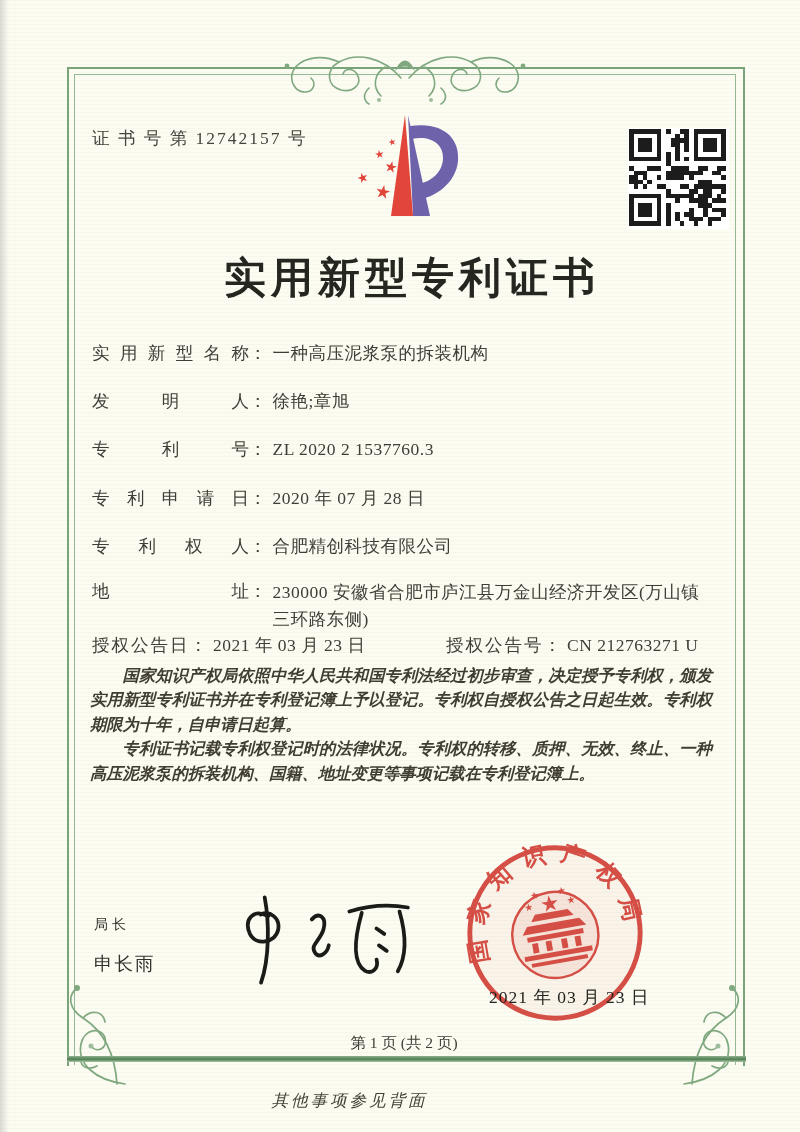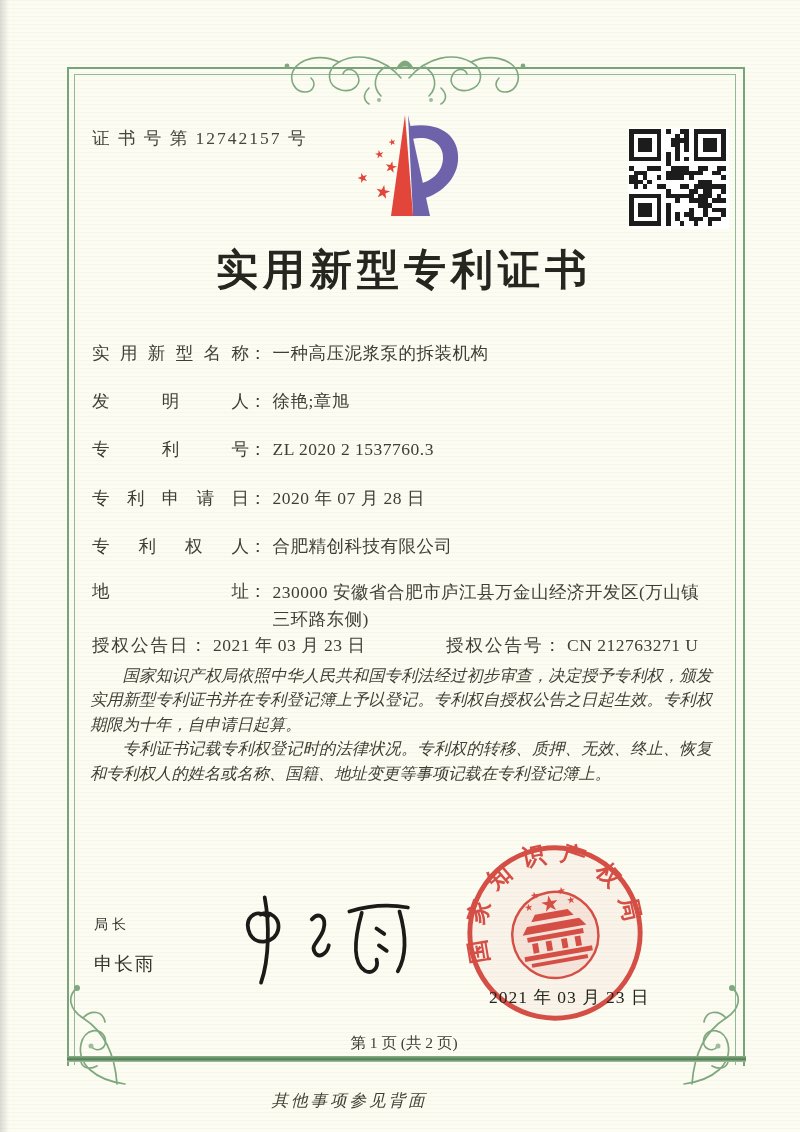--- a/index.html
+++ b/index.html
@@ -21,31 +21,31 @@
   .bottom-rule{position:absolute;left:67px;top:1056px;width:679px;height:6px;
     background:linear-gradient(180deg,#8db18d 0%,#527e52 55%,#a7c6a7 100%);}
   .orn-top{position:absolute;left:275px;top:44px;width:260px;height:64px;}
   .orn-corner{position:absolute;width:80px;height:112px;}
   .orn-left{left:53px;top:978px;}
   .orn-right{left:676px;top:978px;transform:scaleX(-1);}
   .cert-no{position:absolute;left:92px;top:126px;font-size:17.5px;letter-spacing:2px;color:#45453d;}
   .logo{position:absolute;left:346px;top:112px;width:122px;height:108px;}
   .qr{position:absolute;left:628px;top:128px;width:99px;height:99px;background:#fff;padding:1px;}
   .qr svg{display:block;width:97px;height:97px;shape-rendering:crispEdges;}
-  .title{position:absolute;left:67px;top:242px;width:674px;margin:0;text-align:center;
+  .title{position:absolute;left:67px;top:242px;width:674px;margin:8px;text-align:center;
     font-size:42px;font-weight:600;letter-spacing:5px;color:#262620;}
   .row{position:absolute;left:92px;font-size:17.5px;color:#3e3e36;white-space:nowrap;}
   .lbl{display:inline-block;width:157px;text-align:justify;text-align-last:justify;}
   .colon{padding-right:6px;}
   .val{letter-spacing:0.5px;}
   .row-addr .val{display:inline-block;width:442px;white-space:normal;vertical-align:top;line-height:27px;}
   .pair2{position:absolute;left:354px;top:0;}
   .pair2 .plbl,.pair1 .plbl{letter-spacing:2px;}
   .paras{position:absolute;left:90px;top:664px;width:622px;font-size:16.3px;line-height:24.4px;
-    font-style:italic;text-align:justify;color:#403d33;}
+    font-style:italic;text-align:justify;color:#403d33;font-weight:bold;}
   .paras p{margin:0;text-indent:2em;}
   .signer-title{position:absolute;left:94px;top:916px;font-size:14px;letter-spacing:4px;color:#33332c;}
   .signer-name{position:absolute;left:94px;top:951px;font-size:18.5px;letter-spacing:2px;color:#33332c;}
   .signature{position:absolute;left:218px;top:886px;width:205px;height:104px;transform:rotate(-2deg);}
   .seal{position:absolute;left:462px;top:840px;width:186px;height:186px;transform:rotate(-10deg);
     opacity:0.93;mix-blend-mode:multiply;}
   .seal-date{position:absolute;left:489px;top:985px;font-size:17.5px;letter-spacing:1px;color:#24241f;z-index:5;}
   .page-info{position:absolute;left:67px;top:1033px;width:674px;text-align:center;font-size:15.5px;color:#3e3e36;}
   .back-note{position:absolute;left:0;top:1090px;width:699px;text-align:center;font-size:16.5px;
     font-style:italic;letter-spacing:3px;color:#434034;}
@@ -360,21 +360,21 @@
   <div class="row row-addr" style="top:579px">
     <span class="lbl">地址</span><span class="colon">：</span><span class="val">230000 安徽省合肥市庐江县万金山经济开发区(万山镇三环路东侧)</span>
   </div>
   <div class="row" style="top:633px;width:640px">
     <span class="pair1"><span class="plbl">授权公告日</span><span class="colon">：</span><span class="val">2021 年 03 月 23 日</span></span>
     <span class="pair2"><span class="plbl">授权公告号</span><span class="colon">：</span><span class="val">CN 212763271 U</span></span>
   </div>
 
   <div class="paras">
     <p>国家知识产权局依照中华人民共和国专利法经过初步审查，决定授予专利权，颁发实用新型专利证书并在专利登记簿上予以登记。专利权自授权公告之日起生效。专利权期限为十年，自申请日起算。</p>
-    <p>专利证书记载专利权登记时的法律状况。专利权的转移、质押、无效、终止、恢复和专利权人的姓名或名称、国籍、地址变更等事项记载在专利登记簿上。</p>
+    <p>专利证书记载专利权登记时的法律状况。专利权的转移、质押、无效、终止、一种高压泥浆泵的拆装机构、国籍、地址变更等事项记载在专利登记簿上。</p>
   </div>
 
   <div class="signer-title">局长</div>
   <div class="signer-name">申长雨</div>
 
   <svg class="signature" viewBox="0 0 205 110">
     <g stroke="#1b1b18" stroke-width="4" fill="none" stroke-linecap="round" stroke-linejoin="round">
       <path d="M48,30 C32,21 22,33 28,48 C34,61 54,59 58,45 C61,32 50,24 40,28"></path>
       <path d="M45,10 C49,36 48,74 38,100"></path>
       <path d="M94,35 C102,27 110,33 106,46 C102,58 91,62 96,70 C100,77 109,72 111,63"></path>

